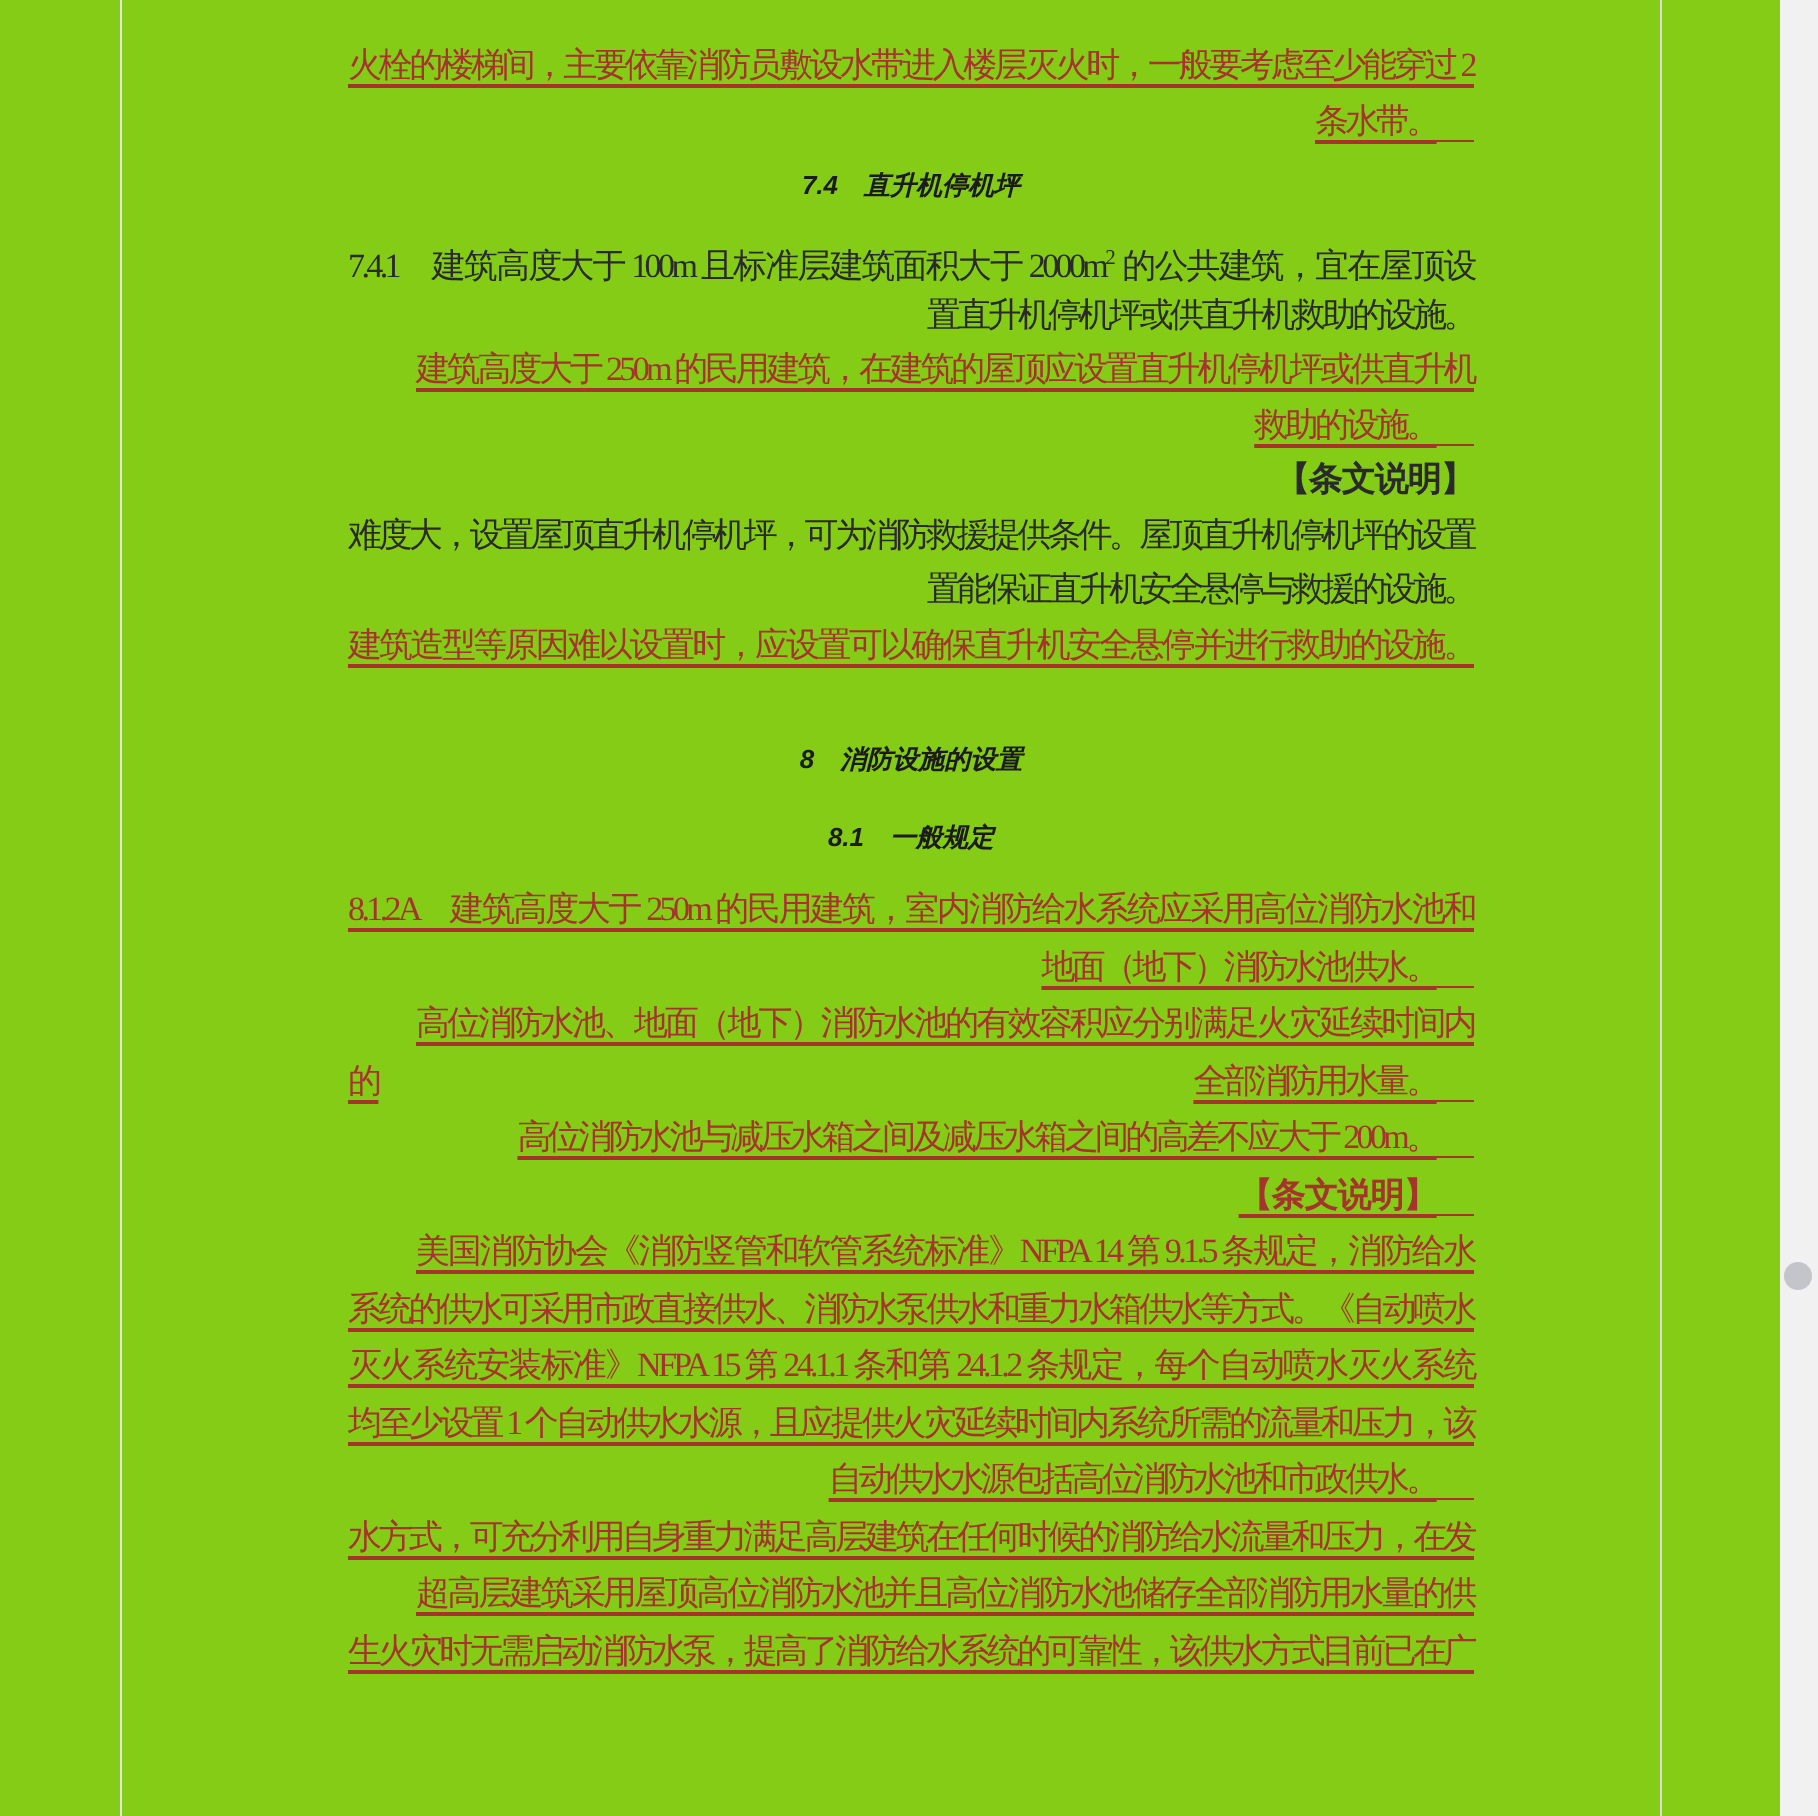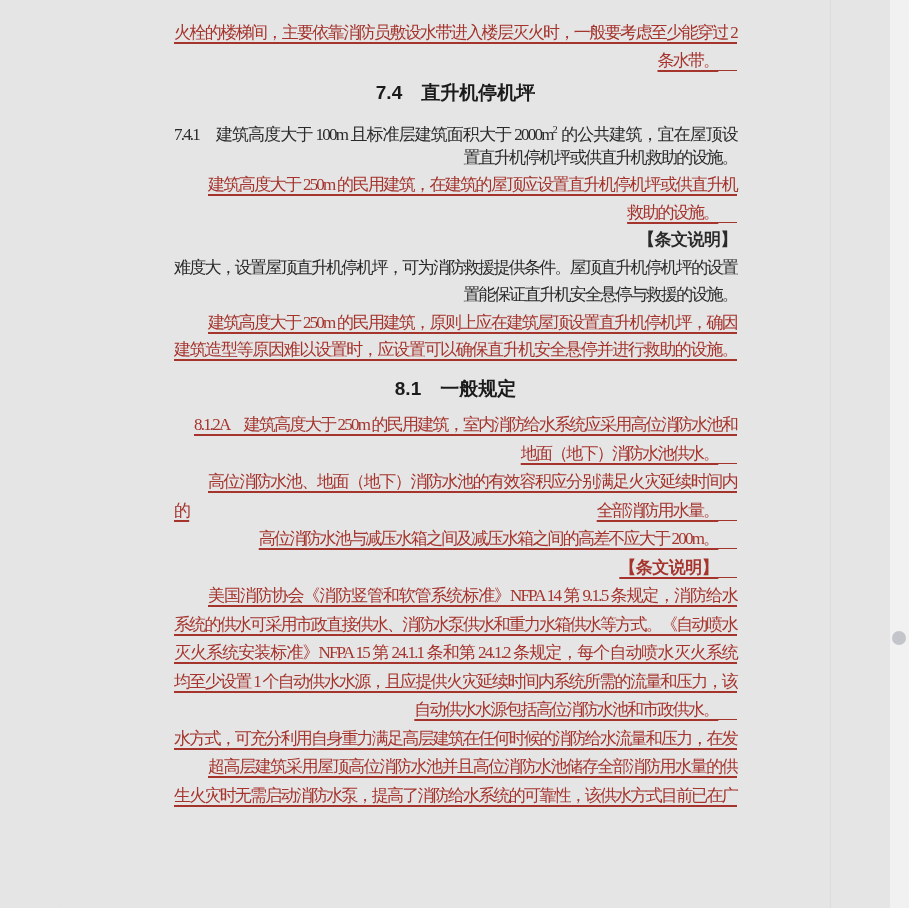--- a/index.html
+++ b/index.html
@@ -1,20 +1,20 @@
 <!DOCTYPE html>
 <html><head>
 <meta charset="utf-8">
 <style>
   html,body{margin:0;padding:0;}
   body{
     width:909px;height:908px;overflow:hidden;background:#ffffff;
     font-family:"Liberation Serif","DejaVu Serif",serif;
   }
-  #viewport{position:relative;width:909px;height:908px;overflow:hidden;background:#e5e5e5;}
+  #viewport{position:relative;width:909px;height:908px;overflow:hidden;background:#84cc16;}
 
   
   .edge{position:absolute;top:0;bottom:0;width:1px;}
   #edge-left{left:60px;background:#e3e3e3;}
   #edge-right{left:830px;background:#dcdcdc;}
 
   
   #scroll-track{position:absolute;top:0;right:0;width:19px;height:908px;background:#f1f1f2;}
   #scroll-thumb{position:absolute;left:892px;top:631px;width:14px;height:14px;border-radius:50%;background:#c3c5cb;}
 
@@ -35,35 +35,35 @@
     text-decoration-thickness:1.5px;
     text-underline-offset:4px;
     text-decoration-color:#a5342d;
   }
   .label{
     font-family:Liberation Serif, serif;
     font-weight:bold;letter-spacing:-0.5px;
   }
   .heading{
     font-family:"Liberation Sans","DejaVu Sans",sans-serif;
-    font-weight:bold;font-size:19px;color:#1b1b1b;
-    height:28px;line-height:28px;text-align:center;letter-spacing:0;
+    font-weight:bold;font-size:13px;color:#1b1b1b;
+    height:28px;line-height:28px;text-align:center;letter-spacing:0;font-style:italic;
   }
   sup{font-size:0.62em;vertical-align:super;letter-spacing:0;}
   .trail{
     display:inline-block;width:1.1em;height:1px;
     border-bottom:1.5px solid currentColor;vertical-align:-5px;
   }
   
   #first-para{margin-top:19px;}
   #heading-7-4{margin-top:5px;}
   #clause-741-l1{margin-top:9px;}
   #heading-8{margin-top:29.5px;}
   #heading-8-1{margin-top:11px;}
-  #clause-812a-l1{margin-top:8.75px;margin-left:20px;}
+  #clause-812a-l1{margin-top:8.75px;}
 </style>
 </head>
 <body>
 
 <div id="viewport">
 
   <div id="edge-left" class="edge"></div>
   <div id="edge-right" class="edge"></div>
 
   <div id="content">
@@ -77,23 +77,23 @@
     <div class="ln end">置直升机停机坪或供直升机救助的设施。</div>
 
     <div class="ln red jst ind">建筑高度大于 250m 的民用建筑，在建筑的屋顶应设置直升机停机坪或供直升机</div>
     <div class="ln red end"><span>救助的设施。</span><span class="trail"></span></div>
 
     <div class="ln end label">【条文说明】</div>
 
     <div class="ln jst">难度大，设置屋顶直升机停机坪，可为消防救援提供条件。屋顶直升机停机坪的设置</div>
     <div class="ln end">置能保证直升机安全悬停与救援的设施。</div>
 
-    <div class="ln red jst ind">建筑高度大于 250m 的民用建筑，原则上应在建筑屋顶设置直升机停机坪，确因</div>
     <div class="ln red jst">建筑造型等原因难以设置时，应设置可以确保直升机安全悬停并进行救助的设施。</div>
 
+    <div id="heading-8" class="heading">8　消防设施的设置</div>
     <div id="heading-8-1" class="heading">8.1　一般规定</div>
 
     <div id="clause-812a-l1" class="ln lnb red jst">8.1.2A　建筑高度大于 250m 的民用建筑，室内消防给水系统应采用高位消防水池和</div>
     <div class="ln lnb red end"><span>地面（地下）消防水池供水。</span><span class="trail"></span></div>
 
     <div class="ln lnb red jst ind">高位消防水池、地面（地下）消防水池的有效容积应分别满足火灾延续时间内的</div>
     <div class="ln lnb red end"><span>全部消防用水量。</span><span class="trail"></span></div>
 
     <div class="ln lnb red end ind"><span>高位消防水池与减压水箱之间及减压水箱之间的高差不应大于 200m。</span><span class="trail"></span></div>
 

